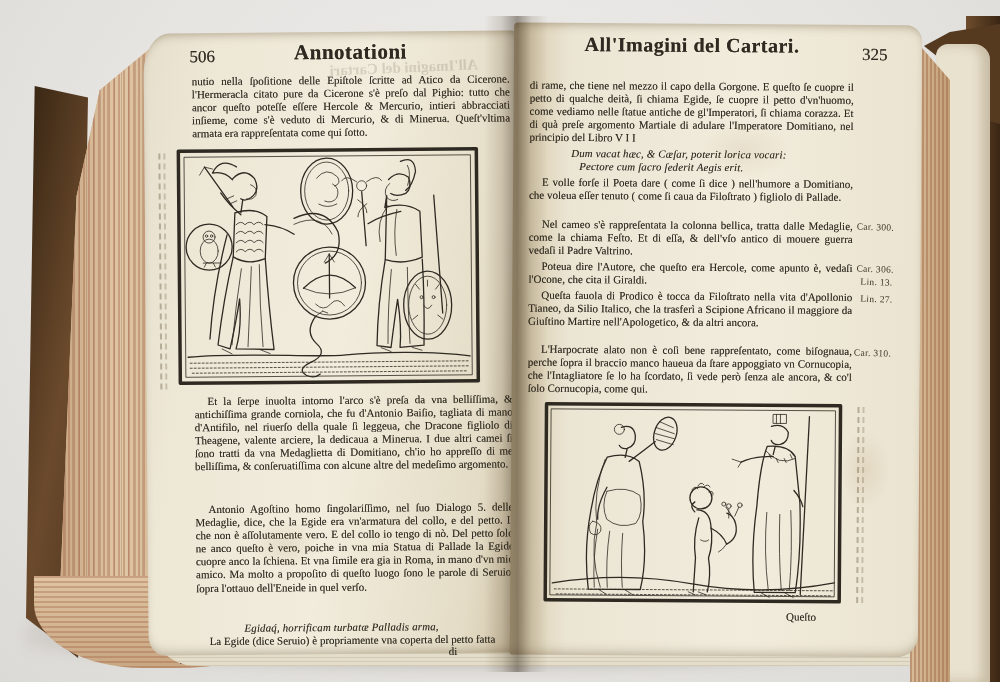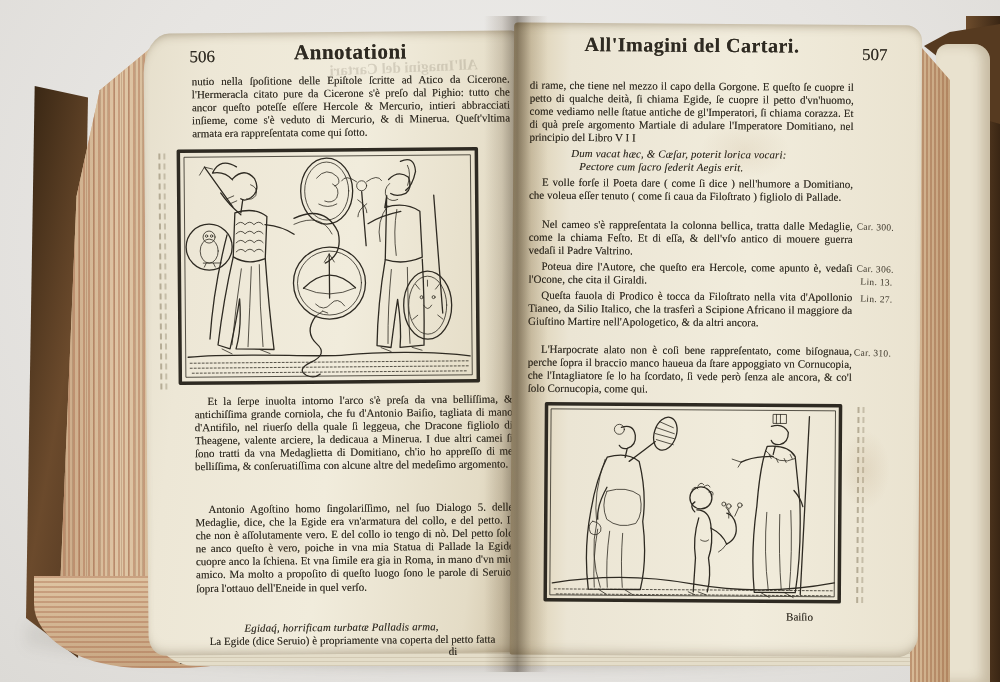--- a/index.html
+++ b/index.html
@@ -208,21 +208,21 @@
 
     <div class="p ind lp-serpe">Et la ſerpe inuolta intorno l'arco s'è preſa da vna belliſſima, &amp; antichiſſima grande corniola, che fu d'Antonio Baiſio, tagliata di mano d'Antifilo, nel riuerſo della quale ſi leggeua, che Dracone figliolo di Theagene, valente arciere, la dedicaua a Minerua. I due altri camei ſi ſono tratti da vna Medaglietta di Domitiano, ch'io ho appreſſo di me belliſſima, &amp; conſeruatiſſima con alcune altre del medeſimo argomento.</div>
     <div class="p ind lp-agost">Antonio Agoſtino homo ſingolariſſimo, nel ſuo Dialogo 5. delle Medaglie, dice, che la Egide era vn'armatura del collo, e del petto. Il che non è aſſolutamente vero. E del collo io tengo di nò. Del petto ſolo ne anco queſto è vero, poiche in vna mia Statua di Pallade la Egide cuopre anco la ſchiena. Et vna ſimile era gia in Roma, in mano d'vn mio amico. Ma molto a propoſito di queſto luogo ſono le parole di Seruio, ſopra l'ottauo dell'Eneide in quel verſo.</div>
     <div class="verse lp-verse">Egidaq́, horrificam turbatæ Palladis arma,</div>
     <div class="lp-last ind">La Egide (dice Seruio) è propriamente vna coperta del petto fatta</div>
     <div class="catchword cw-left">di</div>
   </div>
 
   <div class="page page-right">
     <div class="running-title rt-right">All'Imagini del Cartari.</div>
-    <div class="folio folio-right">507</div>
+    <div class="folio folio-right">325</div>
 
     <div class="p rp-rame">di rame, che tiene nel mezzo il capo della Gorgone. E queſto ſe cuopre il petto di qualche deità, ſi chiama Egide, ſe cuopre il petto d'vn'huomo, come vediamo nelle ſtatue antiche de gl'Imperatori, ſi chiama corazza. Et di quà preſe argomento Martiale di adulare l'Imperatore Domitiano, nel principio del Libro V I I</div>
     <div class="verse rp-lat1">Dum vacat hæc, &amp; Cæſar, poterit lorica vocari:</div>
     <div class="verse rp-lat2">Pectore cum ſacro ſederit Aegis erit.</div>
     <div class="p ind rp-poeta">E volle forſe il Poeta dare ( come ſi dice ) nell'humore a Domitiano, che voleua eſſer tenuto ( come ſi caua da Filoſtrato ) figliolo di Pallade.</div>
     <div class="p ind rp-cameo">Nel cameo s'è rappreſentata la colonna bellica, tratta dalle Medaglie, come la chiama Feſto. Et di eſſa, &amp; dell'vſo antico di mouere guerra vedaſi il Padre Valtrino.</div>
     <div class="p ind rp-autore">Poteua dire l'Autore, che queſto era Hercole, come apunto è, vedaſi l'Ocone, che cita il Giraldi.</div>
     <div class="p ind rp-fauola">Queſta fauola di Prodico è tocca da Filoſtrato nella vita d'Apollonio Tianeo, da Silio Italico, che la trasferì a Scipione Africano il maggiore da Giuſtino Martire nell'Apologetico, &amp; da altri ancora.</div>
     <div class="p ind rp-harpo">L'Harpocrate alato non è coſi bene rappreſentato, come biſognaua, perche ſopra il braccio manco haueua da ſtare appoggiato vn Cornucopia, che l'Intagliatore ſe lo ha ſcordato, ſi vede però ſenza ale ancora, &amp; co'l ſolo Cornucopia, come qui.</div>
 
@@ -275,20 +275,20 @@
       <path class="ln" d="M230 54 Q210 54 198 60"></path>
       <path class="ln thin" d="M198 60 l-9 -3 M198 60 l-3 5"></path>
       <path class="ln" d="M266 14 L258 192" stroke-width="2"></path>
       <path class="ln" d="M224 44 Q245 42 252 54 L257 100 Q259 150 253 190 L212 190 Q208 148 214 104 Q217 62 224 44 Z"></path>
       <path class="ln thin" d="M222 48 Q236 64 252 56 M226 52 l2 4 M233 56 l2 4 M241 56 l2 4 M247 52 l2 4"></path>
       <path class="ln thin" d="M224 110 Q221 150 226 188 M237 112 Q236 152 239 188 M248 108 Q250 150 247 188"></path>
       <path class="ln" d="M251 88 Q258 96 260 104"></path>
       <path class="ln thin" d="M218 190 l9 5 M242 190 l9 5"></path>
     </svg>
 
-    <div class="catchword cw-right">Baiſio</div>
+    <div class="catchword cw-right">Queſto</div>
   </div>
 
   <div class="gutter"></div>
   <div class="stain stain-1"></div>
   <div class="stain stain-2"></div>
   <div class="stain stain-3"></div>
 </div>
 
 </body></html>

